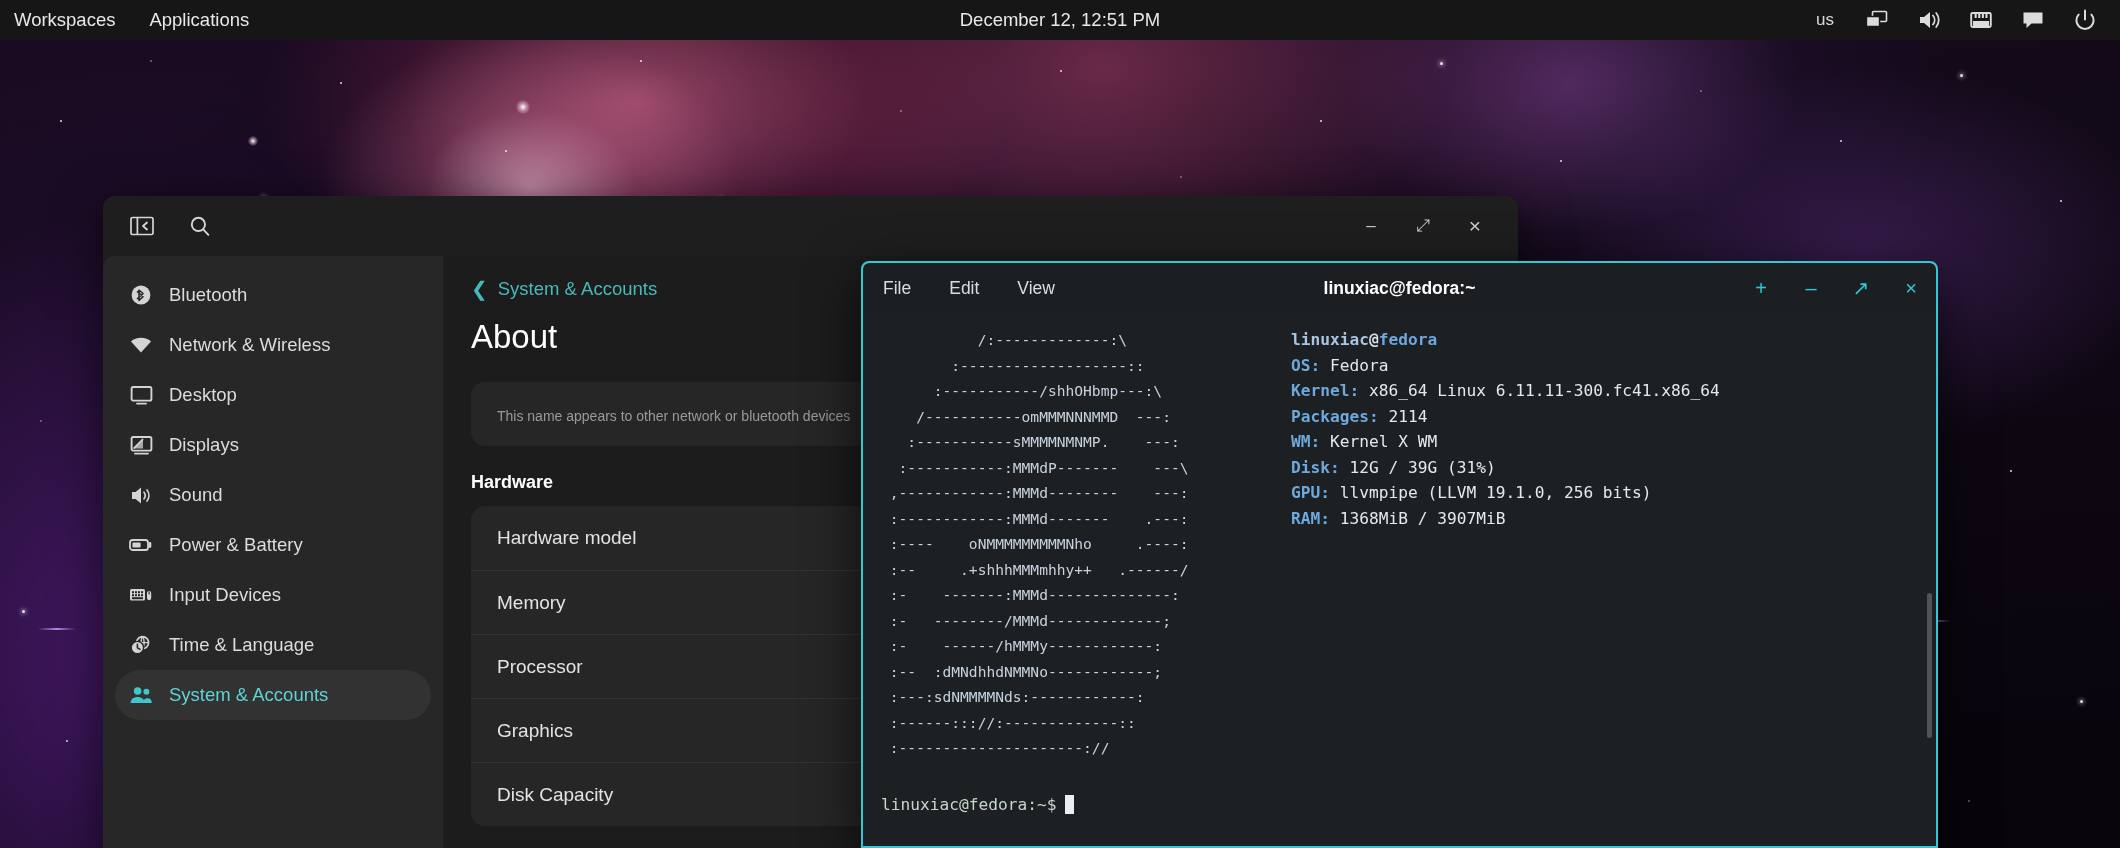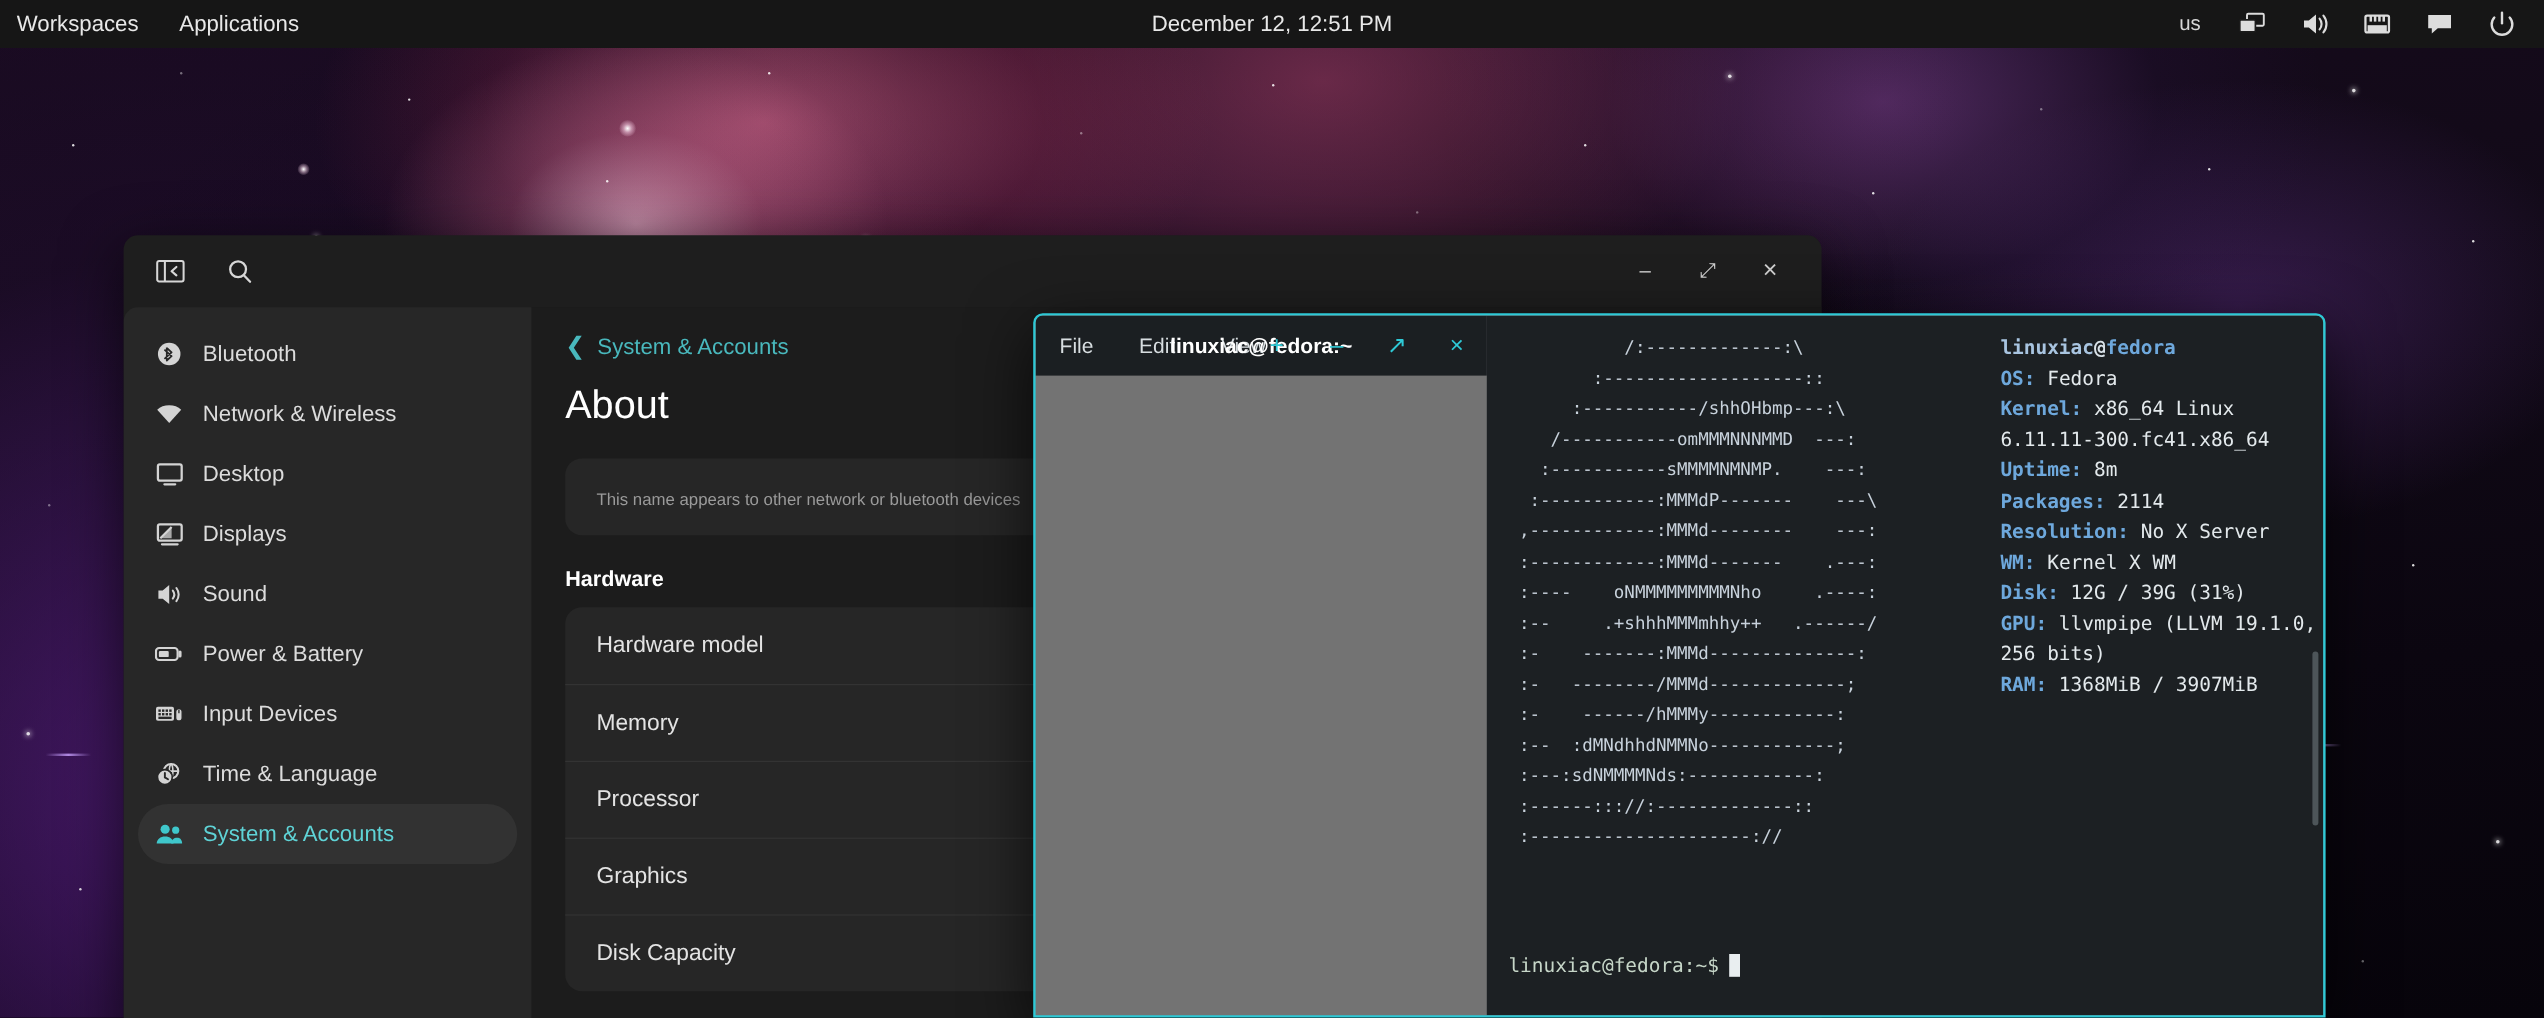--- a/index.html
+++ b/index.html
@@ -102,26 +102,26 @@
   .card-row { display: flex; align-items: center; min-height: 64px; padding: 10px 26px; }
   .card-row + .card-row { border-top: 1px solid #333333; }
   .card-row .rlabel { color: #e3e3e3; font-size: 19px; }
   .card-row .rsub { color: #9a9a9a; font-size: 14px; margin-top: 3px; }
   .card-row .rcol { display: flex; flex-direction: column; }
   .section-head { color: #ffffff; font-weight: bold; font-size: 18px; padding: 26px 0 13px 28px; }
 
   
   #terminal {
     position: absolute; left: 861px; top: 261px; width: 1077px; height: 587px;
-    background: #737373;
+    background: #ffffff;
     border: 2px solid #2ec9d6;
     border-radius: 8px 8px 0 0;
     box-shadow: 0 16px 54px rgba(0,0,0,.7);
     z-index: 30; overflow: hidden;
-    display: flex; flex-direction: row;
+    display: flex; flex-direction: column;
   }
   #term-titlebar {
     height: 50px; flex: 0 0 50px; background: #1b1f22;
     display: flex; align-items: center; padding: 0 16px 0 20px;
     position: relative;
   }
   #term-titlebar .menus { display: flex; gap: 38px; }
   #term-titlebar .menu { color: #d7dde0; font-size: 17.5px; }
   #term-title {
     position: absolute; left: 0; right: 0; text-align: center;
@@ -455,23 +455,21 @@
  :--  :dMNdhhdNMMNo------------;
  :---:sdNMMMMNds:------------:
  :------::://:-------------::
  :---------------------://</pre>
       <div id="info">
         <div class="hostline">
           <span class="u">linuxiac</span><span class="at">@</span><span class="h">fedora</span>
         </div>
         <div><span class="k">OS:</span> <span class="v">Fedora</span></div>
         <div><span class="k">Kernel:</span> <span class="v">x86_64 Linux 6.11.11-300.fc41.x86_64</span></div>
-        <div><span class="k">Uptime:</span> <span class="v">8m</span></div>
         <div><span class="k">Packages:</span> <span class="v">2114</span></div>
-        <div><span class="k">Resolution:</span> <span class="v">No X Server</span></div>
         <div><span class="k">WM:</span> <span class="v">Kernel X WM</span></div>
         <div><span class="k">Disk:</span> <span class="v">12G / 39G (31%)</span></div>
         <div><span class="k">GPU:</span> <span class="v">llvmpipe (LLVM 19.1.0, 256 bits)</span></div>
         <div><span class="k">RAM:</span> <span class="v">1368MiB / 3907MiB</span></div>
       </div>
     </div>
 
     <div id="prompt">
       <span>linuxiac@fedora:~$</span>
       <span id="cursor"></span>

